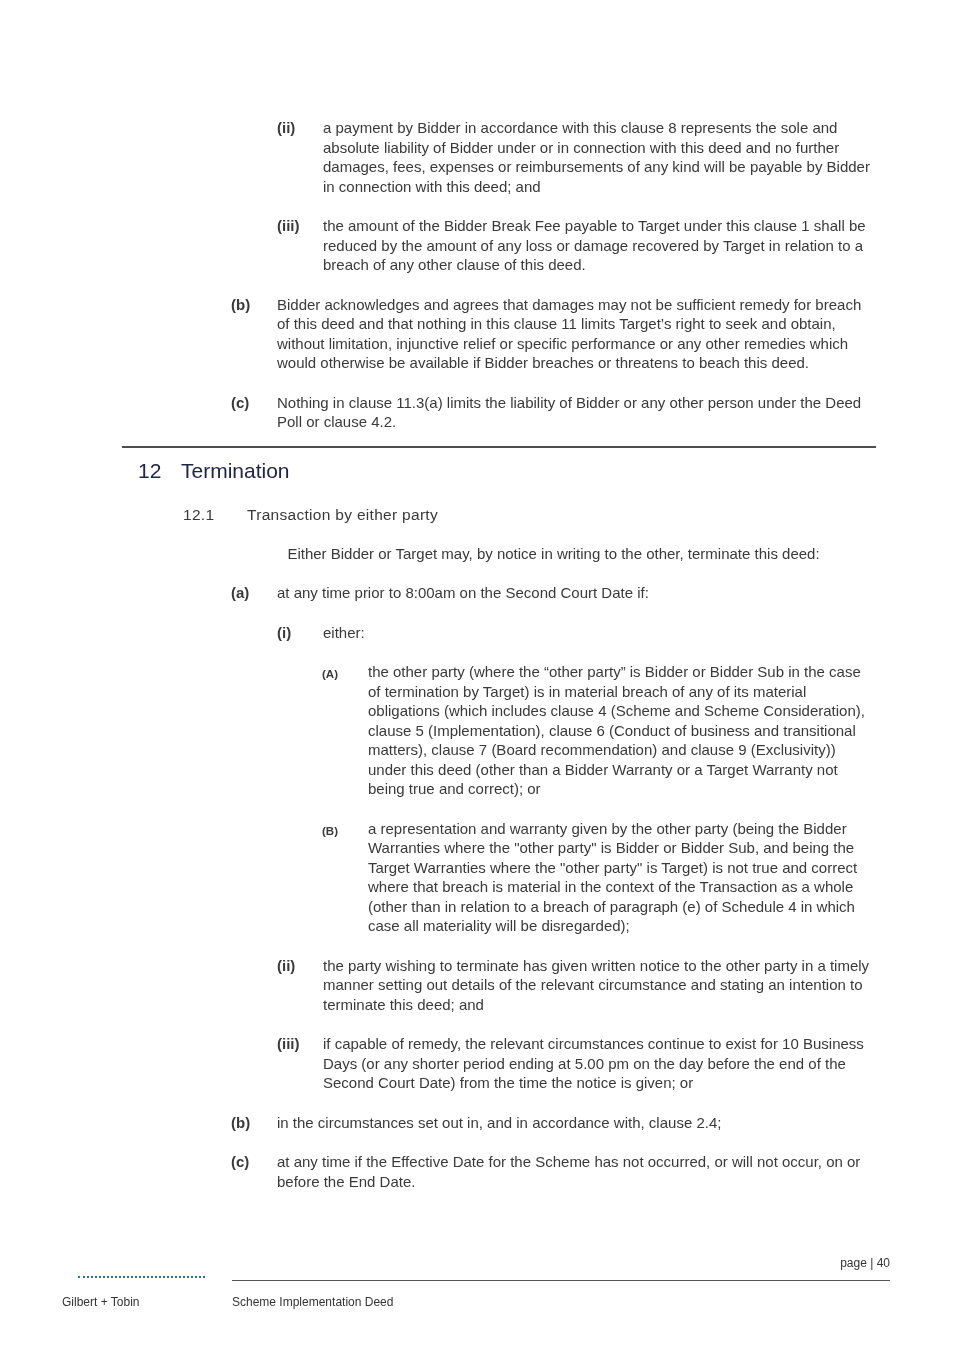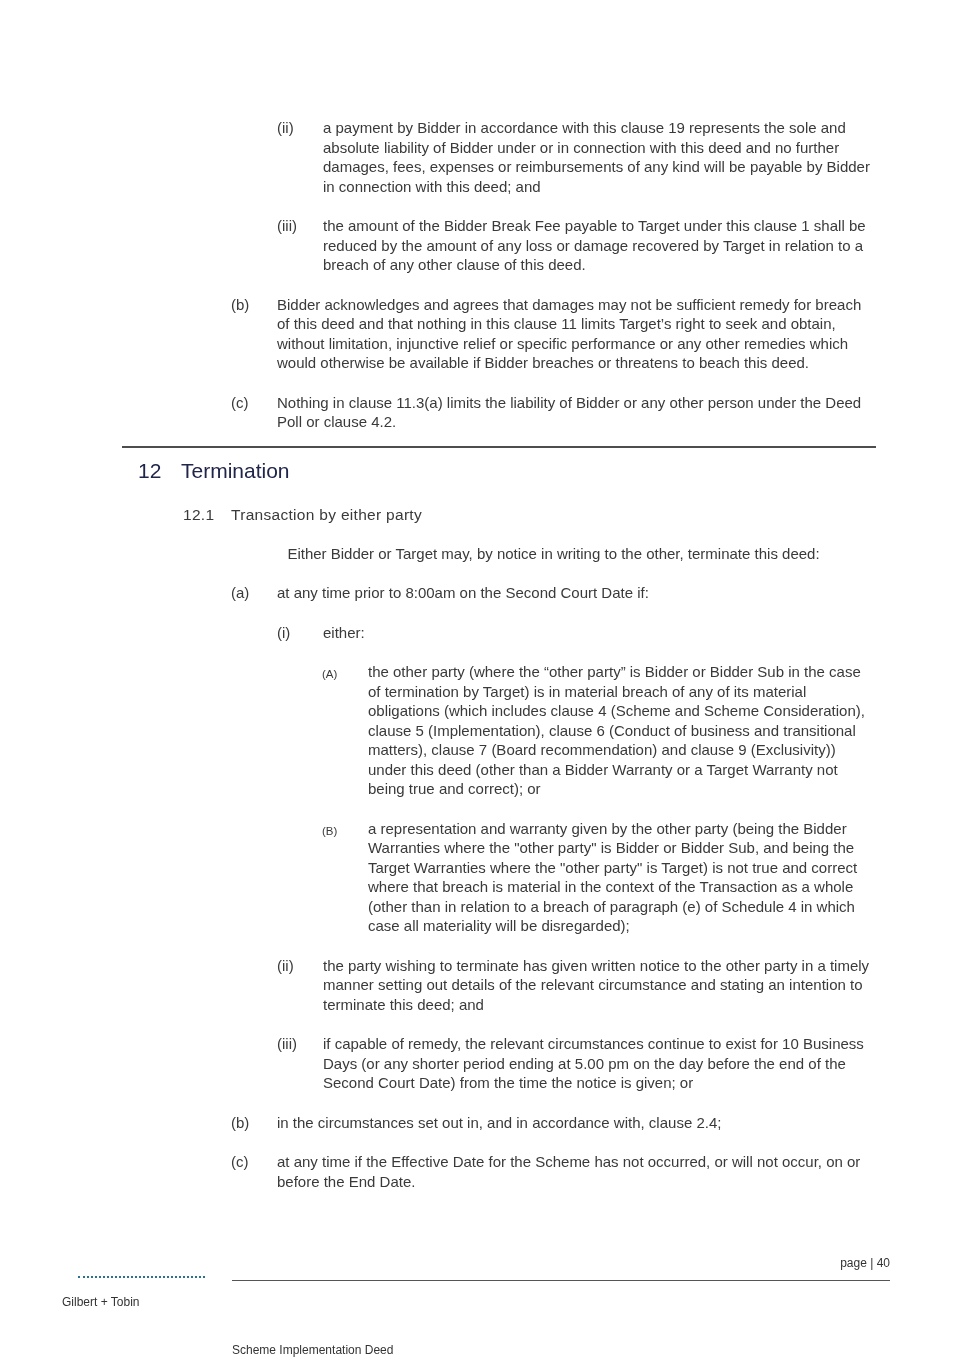--- a/index.html
+++ b/index.html
@@ -16,21 +16,21 @@
     left:122px; top:118px;
     width:754px;
   }
   .para {
     display:flex;
     font-size:15px;
     line-height:19.5px;
     margin-bottom:20px;
     text-align:left;
   }
-  .para .lbl { flex:0 0 46px; }
+  .para .lbl { flex:0 0 46px;font-weight:bold; }
   .para .txt { flex:1; }
   .lvl1 { margin-left:109px; }
   .lvl2 { margin-left:155px; }
   .lvl3 { margin-left:200px; }
   .lvl3 .lbl { font-size:11.5px; padding-top:3px; }
   .tight { margin-bottom:14px; }
 
   .divider {
     height:0;
     border-top:2px solid #4d4d4d;
@@ -47,20 +47,21 @@
   .section-heading .sec-num { flex:0 0 43px; font-weight:400; }
   .section-heading .sec-title { font-weight:400; }
 
   .subsection-heading {
     display:flex;
     margin:21px 0 0 61px;
     font-size:15.5px;
     line-height:20px;
     letter-spacing:0.3px;
     color:#3a3a3a;
+    gap:16px;
   }
   .subsection-heading .sub-num { flex:0 0 48px; }
 
   .intro {
     margin:19px 0 20px 109px;
     font-size:15px;
     line-height:19.5px;
     text-align:center;
   }
 
@@ -80,38 +81,37 @@
     position:absolute;
     left:62px; top:1295px;
     font-size:12px;
     color:#333333;
   }
   .footer-title {
     position:absolute;
     left:232px; top:1295px;
     font-size:12px;
     color:#333333;
-    margin-top:48px;
   }
   .footer-page {
     position:absolute;
     right:75px; top:1256px;
     font-size:12px;
     color:#333333;
   }
 </style>
 </head>
 <body>
 
 <div class="page">
   <div class="content">
 
     <div class="para lvl2">
       <span class="lbl">(ii)</span>
-      <div class="txt">a payment by Bidder in accordance with this clause 19 represents the sole and absolute liability of Bidder under or in connection with this deed and no further damages, fees, expenses or reimbursements of any kind will be payable by Bidder in connection with this deed; and</div>
+      <div class="txt">a payment by Bidder in accordance with this clause 8 represents the sole and absolute liability of Bidder under or in connection with this deed and no further damages, fees, expenses or reimbursements of any kind will be payable by Bidder in connection with this deed; and</div>
     </div>
 
     <div class="para lvl2">
       <span class="lbl">(iii)</span>
       <div class="txt">the amount of the Bidder Break Fee payable to Target under this clause 1 shall be reduced by the amount of any loss or damage recovered by Target in relation to a breach of any other clause of this deed.</div>
     </div>
 
     <div class="para lvl1">
       <span class="lbl">(b)</span>
       <div class="txt">Bidder acknowledges and agrees that damages may not be sufficient remedy for breach of this deed and that nothing in this clause 11 limits Target’s right to seek and obtain, without limitation, injunctive relief or specific performance or any other remedies which would otherwise be available if Bidder breaches or threatens to beach this deed.</div>

